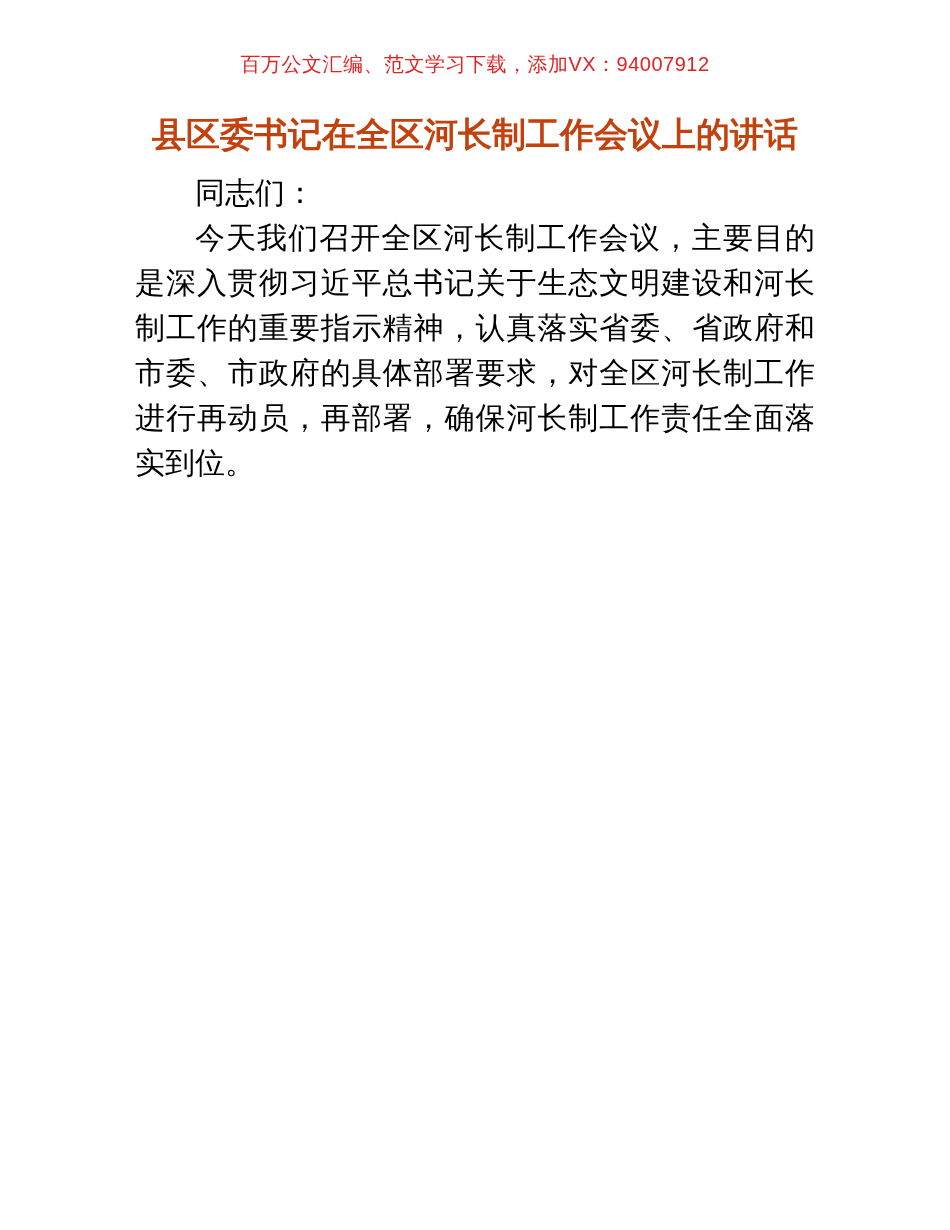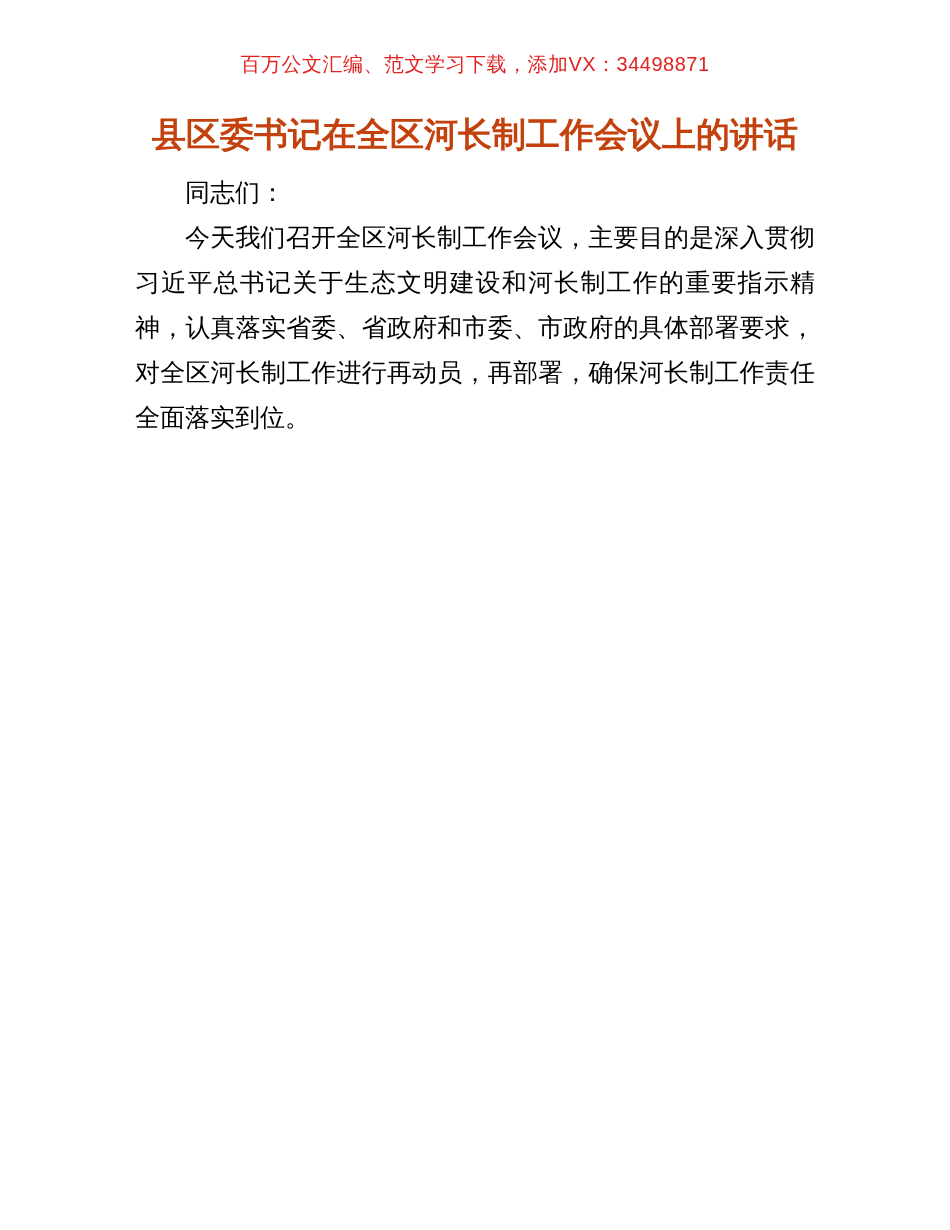--- a/index.html
+++ b/index.html
@@ -31,37 +31,37 @@
   .title {
     margin: 36px 0 0 0;
     text-align: center;
     font-size: 34px;
     line-height: 44px;
     font-weight: bold;
     color: #c2410c;
   }
   .doc-body {
     margin: 14px 135px 0 135px;
-    font-size: 25px;
+    font-size: 30px;
     line-height: 45px;
     text-align: justify;
     text-justify: inter-ideograph;
   }
   .doc-body p {
     margin: 0;
     padding: 0;
     text-indent: 2em;
     word-break: break-all;
   }
 </style>
 </head>
 <body>
 
 <div class="page">
-  <div class="notice">百万公文汇编、范文学习下载，添加VX：34498871</div>
+  <div class="notice">百万公文汇编、范文学习下载，添加VX：94007912</div>
 
   <h1 class="title">县区委书记在全区河长制工作会议上的讲话</h1>
 
   <div class="doc-body">
     <p>同志们：</p>
     <p>今天我们召开全区河长制工作会议，主要目的是深入贯彻习近平总书记关于生态文明建设和河长制工作的重要指示精神，认真落实省委、省政府和市委、市政府的具体部署要求，对全区河长制工作进行再动员，再部署，确保河长制工作责任全面落实到位。</p>
   </div>
 </div>
 
 </body></html>

